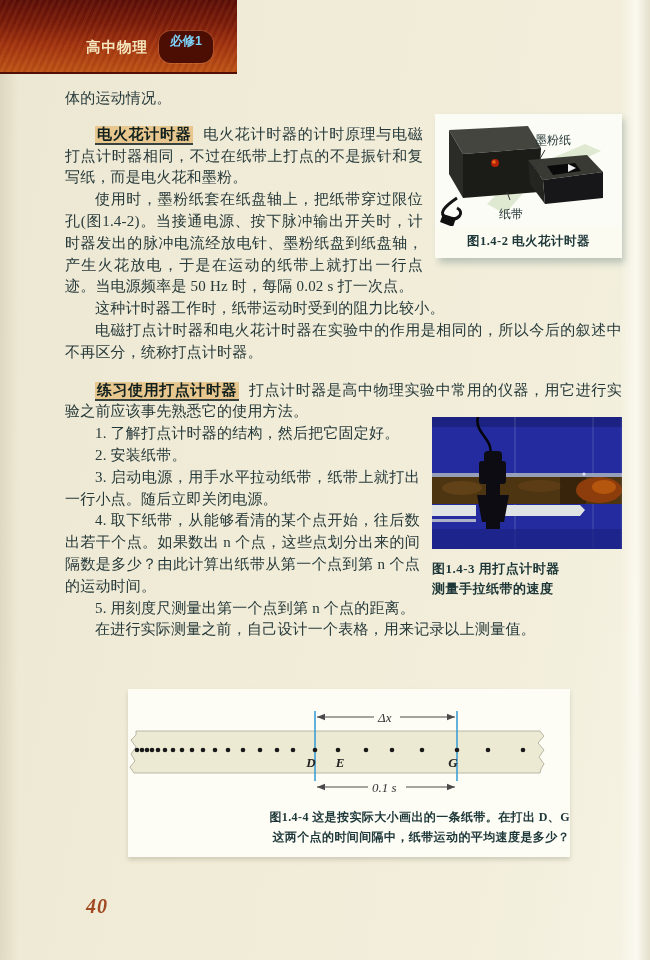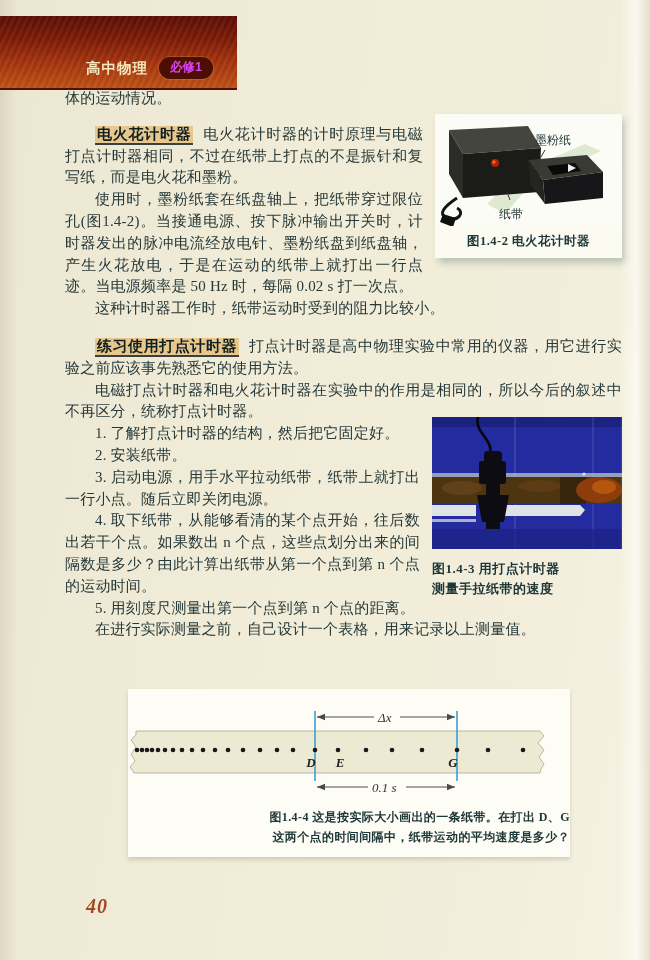--- a/index.html
+++ b/index.html
@@ -6,31 +6,31 @@
   body{width:650px;height:960px;position:relative;overflow:hidden;
        font-family:"Liberation Serif","DejaVu Serif",serif;
        background:#f1ecd7;color:#26393a;}
   .page{position:absolute;inset:0;background:linear-gradient(100deg,#ece7d2 0%,#f1ecd7 40%,#f2eedb 78%,#f6f3e4 100%);}
   .edge-right{position:absolute;top:0;right:0;width:30px;height:100%;
       background:linear-gradient(90deg,rgba(255,255,252,0) 0%,rgba(252,250,242,.85) 55%,rgba(226,221,202,.9) 100%);pointer-events:none;}
   .edge-left{position:absolute;top:0;left:0;width:18px;height:100%;
       background:linear-gradient(90deg,rgba(90,70,40,.10),rgba(90,70,40,0));pointer-events:none;}
 
   
-  .header{position:absolute;left:0;top:16px;width:237px;height:72px;
+  .header{position:absolute;left:0;top:0;width:237px;height:72px;
       background:linear-gradient(180deg,#5d0f08 0%,#7c1c0b 32%,#a33310 62%,#bf5317 100%);
       border-bottom:2px solid rgba(70,14,6,.55);text-align:center;}
   .header::after{content:"";position:absolute;inset:0;
       background:repeating-linear-gradient(115deg,rgba(255,200,120,.05) 0 3px,rgba(0,0,0,.05) 3px 6px);}
   .header-row{position:absolute;left:86px;bottom:9px;display:flex;align-items:center;gap:11px;z-index:2;}
   .header-title{font-family:"Liberation Sans","DejaVu Sans",sans-serif;
       font-size:14.5px;font-weight:700;color:#f5e7bd;letter-spacing:1px;white-space:nowrap;}
   .badge{font-family:"Liberation Sans","DejaVu Sans",sans-serif;
-      background:#4c0d03;color:#d946ef;font-size:12.5px;font-weight:700;
-      padding:2px 11px 3px;border-radius:12px;white-space:nowrap;box-shadow:0 0 0 1px rgba(255,220,160,.15);}
+      background:#4c0d03;color:#7dd3fc;font-size:12.5px;font-weight:700;
+      padding:2px 11px 13px;border-radius:12px;white-space:nowrap;box-shadow:0 0 0 1px rgba(255,220,160,.15);}
 
   
   .content{position:absolute;left:0;top:72px;width:650px;padding:16px 28px 10px 65px;box-sizing:border-box;}
   .content p{margin:0;font-size:15px;line-height:21.8px;text-align:justify;letter-spacing:.2px;}
   p.indent{text-indent:2em;}
   .gap-top{margin-top:14px !important;}
   .gap-top-lg{margin-top:16px !important;}
   .chip{background:#e8c78e;border-bottom:2.5px solid #37413d;padding:0 2px 1px;
         font-weight:700;color:#10201e;margin-right:10px;}
 
@@ -104,23 +104,23 @@
         <text x="100" y="30" class="photo-label">墨粉纸</text>
         <line x1="75" y1="86" x2="72" y2="78" stroke="#333" stroke-width="1"></line>
         <text x="64" y="104" class="photo-label">纸带</text>
       </svg>
       <div class="caption">图1.4-2  电火花计时器</div>
     </figure>
 
     <p class="indent gap-top"><span class="chip">电火花计时器</span><span>电火花计时器的计时原理与电磁打点计时器相同，不过在纸带上打点的不是振针和复写纸，而是电火花和墨粉。</span></p>
     <p class="indent">使用时，墨粉纸套在纸盘轴上，把纸带穿过限位孔(图1.4-2)。当接通电源、按下脉冲输出开关时，计时器发出的脉冲电流经放电针、墨粉纸盘到纸盘轴，产生火花放电，于是在运动的纸带上就打出一行点迹。当电源频率是 50 Hz 时，每隔 0.02 s 打一次点。</p>
     <p class="indent">这种计时器工作时，纸带运动时受到的阻力比较小。</p>
+    <p class="indent">电磁打点计时器和电火花计时器在实验中的作用是相同的，所以今后的叙述中不再区分，统称打点计时器。</p>
+
     <p class="indent gap-top-lg"><span class="chip">练习使用打点计时器</span><span>打点计时器是高中物理实验中常用的仪器，用它进行实验之前应该事先熟悉它的使用方法。</span></p>
-
-    <p class="indent">电磁打点计时器和电火花计时器在实验中的作用是相同的，所以今后的叙述中不再区分，统称打点计时器。</p>
 
     <figure class="fig2">
       <svg width="190" height="132" viewBox="0 0 190 132">
         <rect x="0" y="0" width="190" height="132" fill="#232b9e"></rect>
         <rect x="0" y="0" width="190" height="10" fill="#1a2079" opacity="0.8"></rect>
         <rect x="82" y="0" width="2" height="132" fill="#ffffff" opacity="0.10"></rect>
         <rect x="160" y="0" width="2" height="132" fill="#ffffff" opacity="0.09"></rect>
         <rect x="0" y="112" width="190" height="20" fill="#1b2285" opacity="0.7"></rect>
 
         <rect x="0" y="56" width="190" height="4" fill="#aab4bd" opacity="0.85"></rect>

